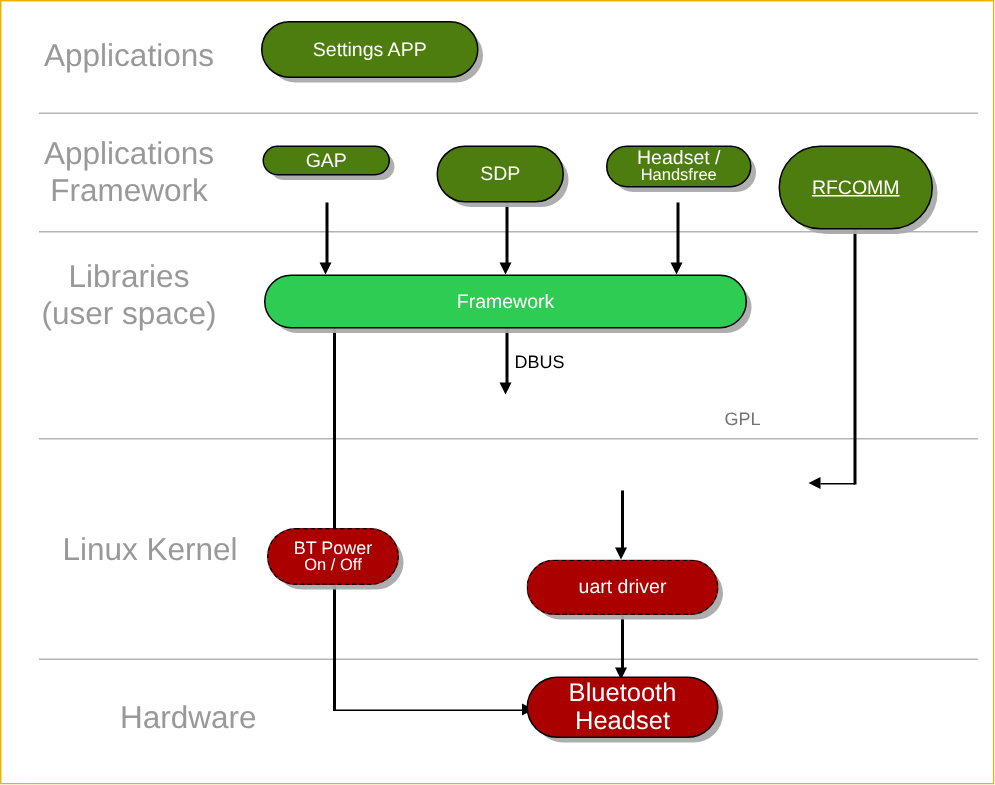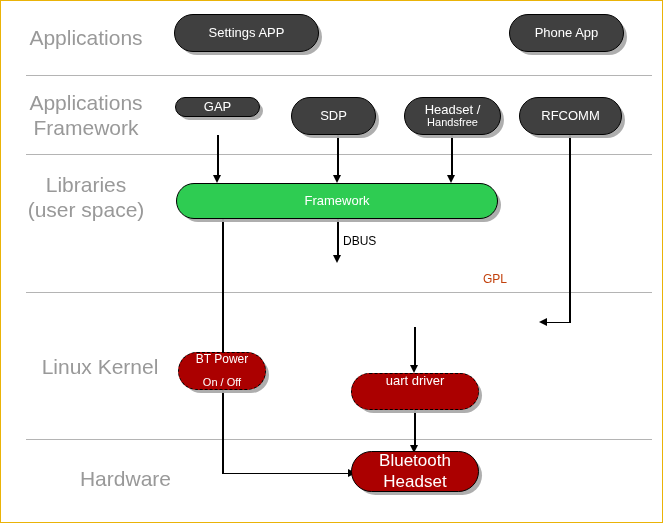--- a/index.html
+++ b/index.html
@@ -46,23 +46,23 @@
     align-items: center;
     justify-content: center;
     text-align: center;
     color: #ffffff;
     border: 1.5px solid #000000;
     box-shadow: 4px 4px 0 -1px rgba(170,170,170,0.95);
     z-index: 5;
   }
   .node .ln1 { display:block; line-height: 1.08; }
   .node .ln2 { display:block; line-height: 1.08; }
-  .node.blue  { background: #404040; }
+  .node.blue  { background: #4d7c0f; }
   .node.green { background: #2ECC52; }
-  .node.red   { background: #AB0000; justify-content: space-between; }
+  .node.red   { background: #AB0000; }
   .node.dashed { border-style: dashed; border-width: 1.5px; }
 
   
   .vline, .hline {
     position: absolute;
     background: #000000;
     z-index: 2;
   }
   .vline { width: 1.5px; }
   .hline { height: 1.5px; }
@@ -87,21 +87,21 @@
   .edge-label {
     position: absolute;
     font-size: 12px;
     color: #000000;
     z-index: 6;
     font-family: "Liberation Sans", sans-serif;
   }
   .node-tag {
     position: absolute;
     font-size: 12px;
-    color: #c2410c;
+    color: #737373;
     z-index: 7;
     font-family: "Liberation Sans", sans-serif;
   }
 </style>
 </head>
 <body>
 
 <div id="canvas">
 
   <div class="divider" style="top:74px;"></div>
@@ -141,38 +141,35 @@
   <div class="vline" style="left:413px; top:326px; height:42px;"></div>
   <div class="arrow down" style="left:409px; top:364px;"></div>
 
   <div class="vline" style="left:413px; top:407px; height:41px;"></div>
   <div class="arrow down" style="left:409px; top:444px;"></div>
 
   <div class="node blue" style="left:173px; top:13px; width:145px; height:38px; font-size:13px;">
     <span class="ln1">Settings APP</span>
   </div>
 
-  <div class="node blue" style="left:508px; top:13px; width:115px; height:38px; font-size:13px;">
-    <span class="ln1">Phone App</span>
-  </div>
 
   <div class="node blue" style="left:174px; top:96px; width:85px; height:20px; font-size:13px;">
     <span class="ln1">GAP</span>
   </div>
 
   <div class="node blue" style="left:290px; top:96px; width:85px; height:38px; font-size:13px;">
     <span class="ln1">SDP</span>
   </div>
 
-  <div class="node blue" style="left:403px; top:96px; width:97px; height:38px; font-size:13px;">
+  <div class="node blue" style="left:403px; top:96px; width:97px; height:28px; font-size:13px;">
     <span class="ln1">Headset /</span>
     <span class="ln2" style="font-size:11px;">Handsfree</span>
   </div>
 
-  <div class="node blue" style="left:518px; top:96px; width:103px; height:38px; font-size:13px;">
+  <div class="node blue" style="left:518px; top:96px; width:103px; height:56px; font-size:13px;text-decoration:underline;">
     <span class="ln1">RFCOMM</span>
   </div>
 
   <div class="node green" style="left:175px; top:182px; width:322px; height:36px; font-size:13px;">
     <span class="ln1">Framework</span>
   </div>
 
   <div class="node-tag" style="left:482px; top:271px;">GPL</div>
 
   <div class="node red dashed" style="left:177px; top:351px; width:88px; height:38px; font-size:12px;">

